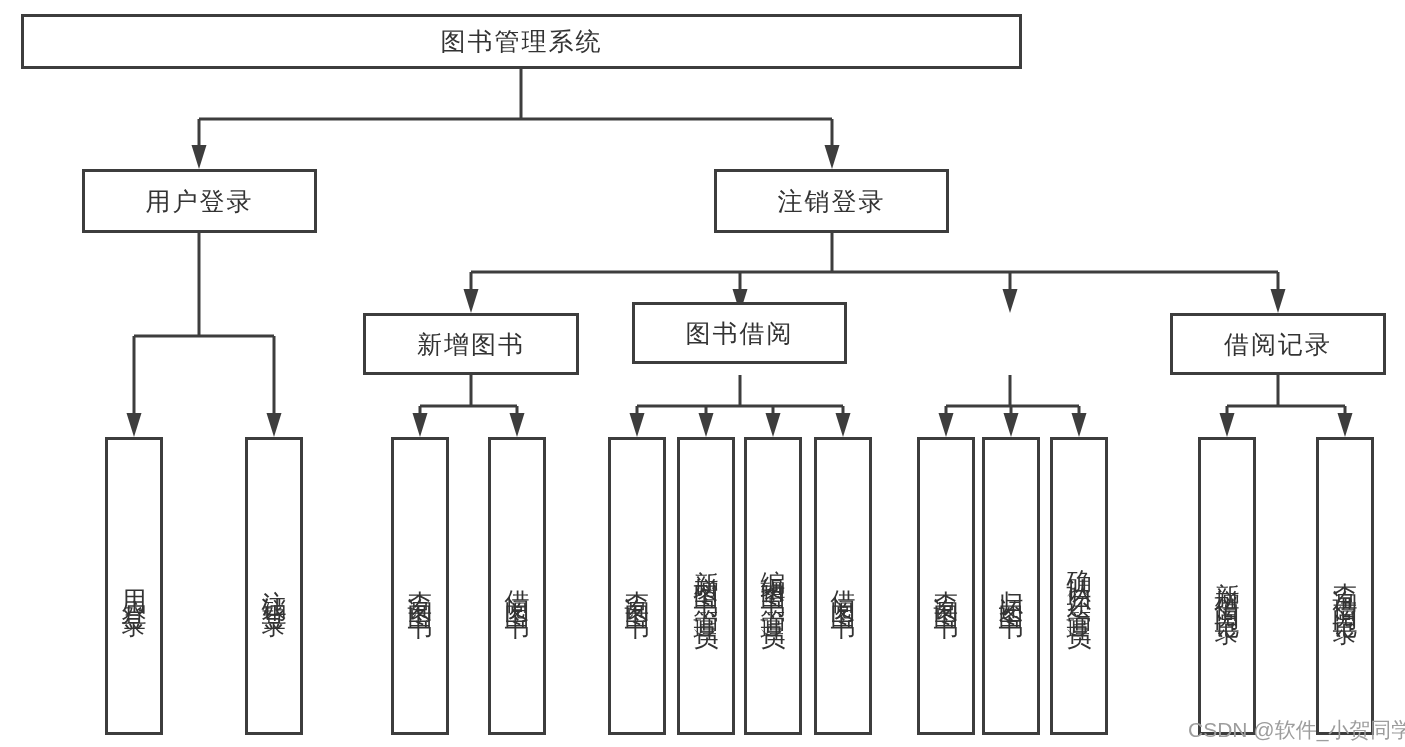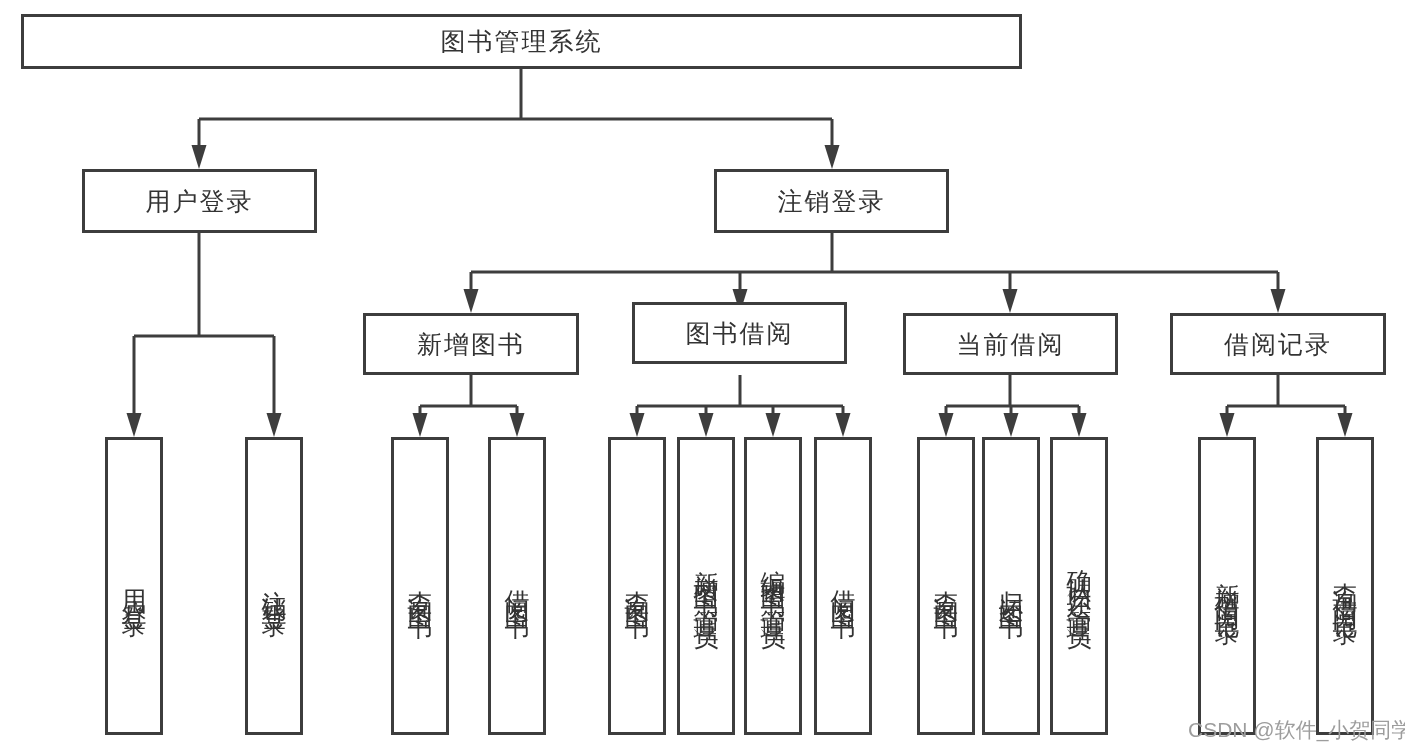--- a/index.html
+++ b/index.html
@@ -118,23 +118,20 @@
   <div class="hbox" style="left:714px;top:169px;width:235px;height:64px">
     <span class="lbl">注销登录</span>
   </div>
 
   <div class="hbox" style="left:363px;top:313px;width:216px;height:62px">
     <span class="lbl">新增图书</span>
   </div>
   <div class="hbox" style="left:632px;top:302px;width:215px;height:62px">
     <span class="lbl">图书借阅</span>
   </div>
-  <div class="hbox" style="left:903px;top:313px;width:215px;height:62px">
-    <span class="lbl">当前借阅</span>
-  </div>
   <div class="hbox" style="left:1170px;top:313px;width:216px;height:62px">
     <span class="lbl">借阅记录</span>
   </div>
 
   <div class="vbox" style="left:105px;top:437px;width:58px;height:298px">
     <span class="vlbl">用户登录</span>
   </div>
   <div class="vbox" style="left:245px;top:437px;width:58px;height:298px">
     <span class="vlbl">注销登录</span>
   </div>

